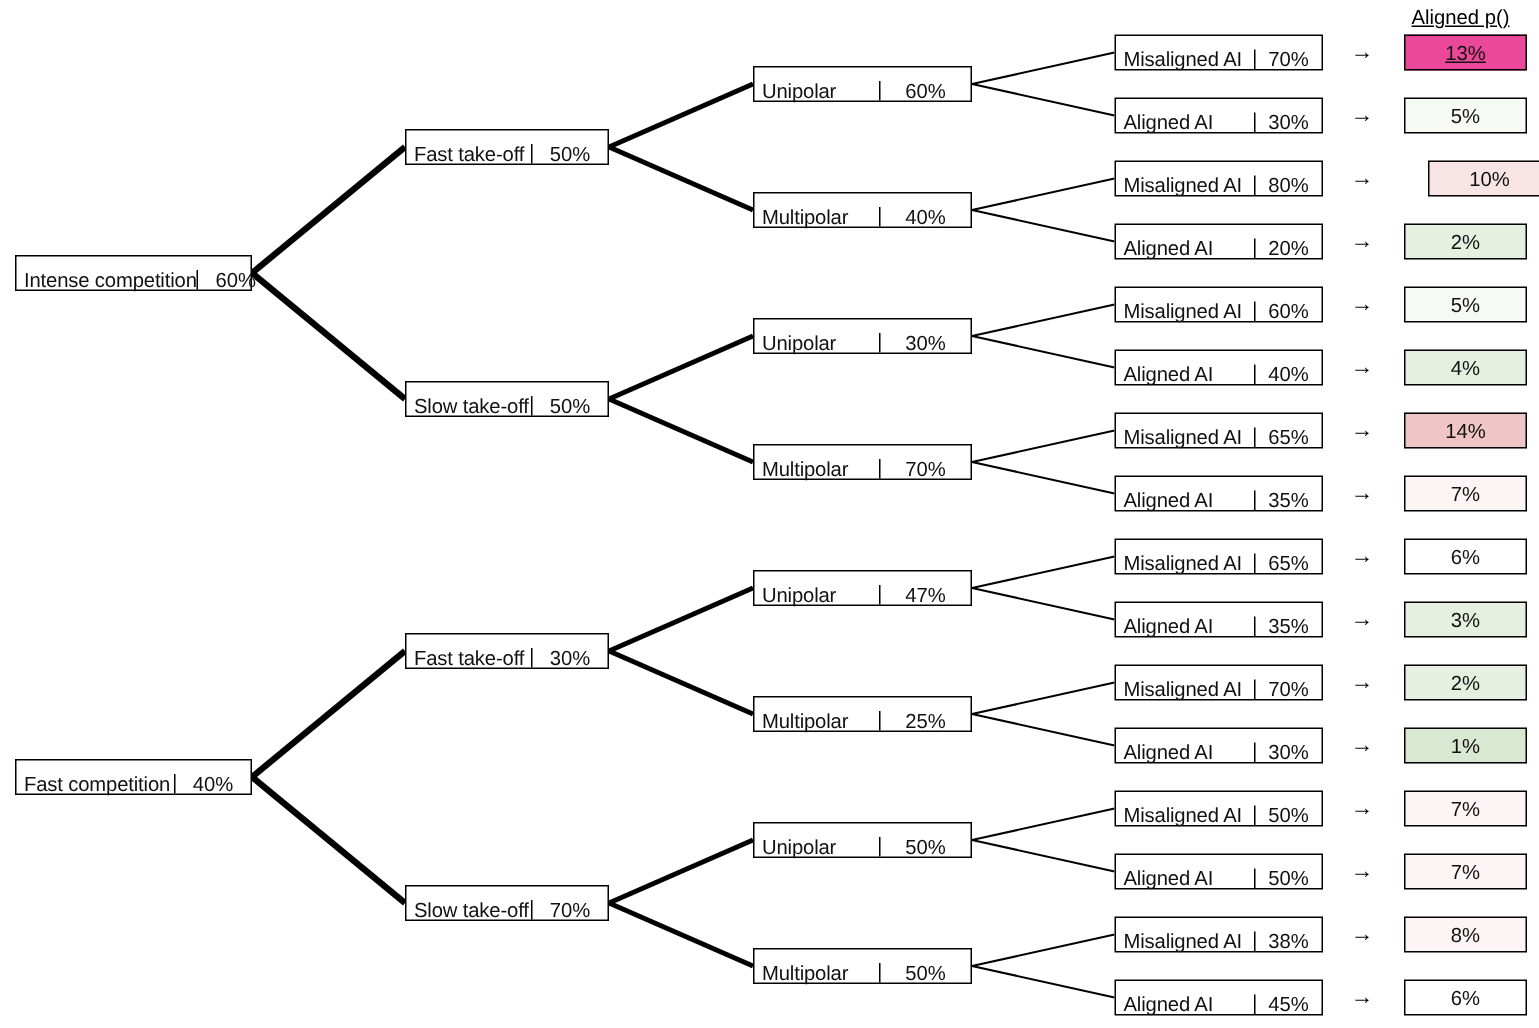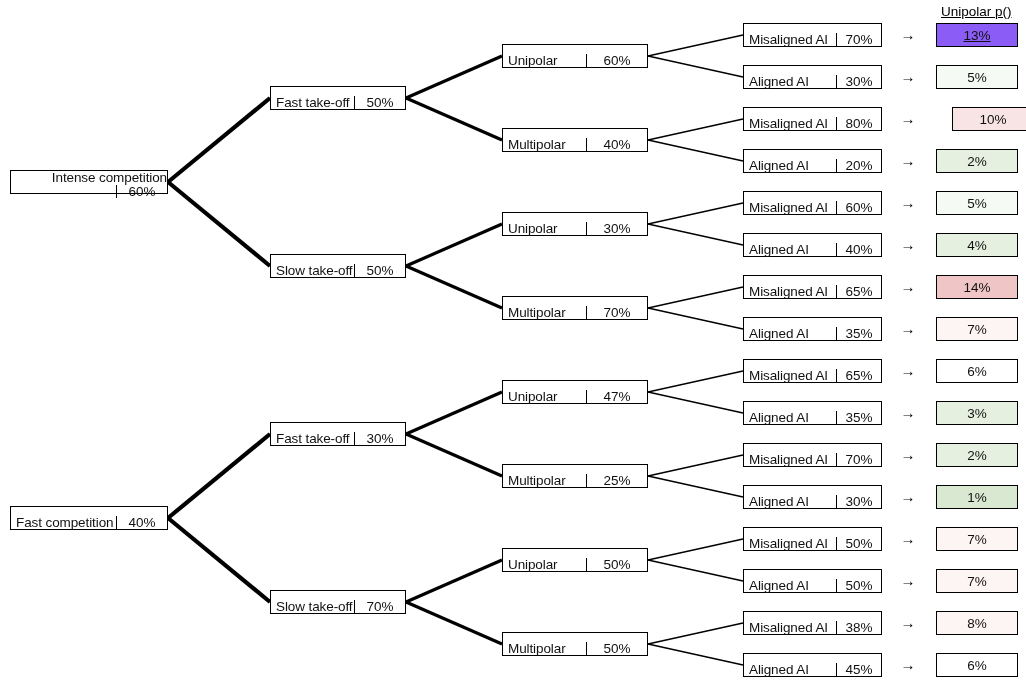--- a/index.html
+++ b/index.html
@@ -53,39 +53,39 @@
       <line x1="648" y1="476" x2="743" y2="455" stroke="#000000" stroke-width="1.4" shape-rendering="geometricPrecision"></line>
       <line x1="648" y1="476" x2="743" y2="497" stroke="#000000" stroke-width="1.4" shape-rendering="geometricPrecision"></line>
       <line x1="168" y1="518" x2="270" y2="602" stroke="#000000" stroke-width="4.2" shape-rendering="geometricPrecision"></line>
       <line x1="406" y1="602" x2="502" y2="560" stroke="#000000" stroke-width="3.2" shape-rendering="geometricPrecision"></line>
       <line x1="648" y1="560" x2="743" y2="539" stroke="#000000" stroke-width="1.4" shape-rendering="geometricPrecision"></line>
       <line x1="648" y1="560" x2="743" y2="581" stroke="#000000" stroke-width="1.4" shape-rendering="geometricPrecision"></line>
       <line x1="406" y1="602" x2="502" y2="644" stroke="#000000" stroke-width="3.2" shape-rendering="geometricPrecision"></line>
       <line x1="648" y1="644" x2="743" y2="623" stroke="#000000" stroke-width="1.4" shape-rendering="geometricPrecision"></line>
       <line x1="648" y1="644" x2="743" y2="665" stroke="#000000" stroke-width="1.4" shape-rendering="geometricPrecision"></line>
     </svg>
-  <div class="hdr" style="left: 941px; top: 4px;">Unipolar p()</div>
-<div class="node root" style="left: 10px; top: 170px; width: 158px; flex-direction: column;">
+  <div class="hdr" style="left: 941px; top: 4px;">Aligned p()</div>
+<div class="node root" style="left: 10px; top: 170px; width: 158px;">
       <span class="lbl">Intense competition</span>
       <span class="pct">60%</span>
     </div>
     <div class="node lvl2" style="left: 270px; top: 86px; width: 136px;">
       <span class="lbl">Fast take-off</span>
       <span class="pct">50%</span>
     </div>
     <div class="node lvl3" style="left: 502px; top: 44px; width: 146px;">
       <span class="lbl">Unipolar</span>
       <span class="pct">60%</span>
     </div>
     <div class="node leaf" style="left: 743px; top: 23px; width: 139px;">
       <span class="lbl">Misaligned AI</span>
       <span class="pct">70%</span>
     </div>
     <div class="arrow" style="left: 898px; top: 23px;">→</div>
-    <div class="result" style="left: 936px; top: 23px; background: #8b5cf6; text-decoration: underline;">13%</div>
+    <div class="result" style="left: 936px; top: 23px; background: #ec4899; text-decoration: underline;">13%</div>
     <div class="node leaf" style="left: 743px; top: 65px; width: 139px;">
       <span class="lbl">Aligned AI</span>
       <span class="pct">30%</span>
     </div>
     <div class="arrow" style="left: 898px; top: 65px;">→</div>
     <div class="result" style="left: 936px; top: 65px; background: rgb(246, 250, 244);">5%</div>
     <div class="node lvl3" style="left: 502px; top: 128px; width: 146px;">
       <span class="lbl">Multipolar</span>
       <span class="pct">40%</span>
     </div>

